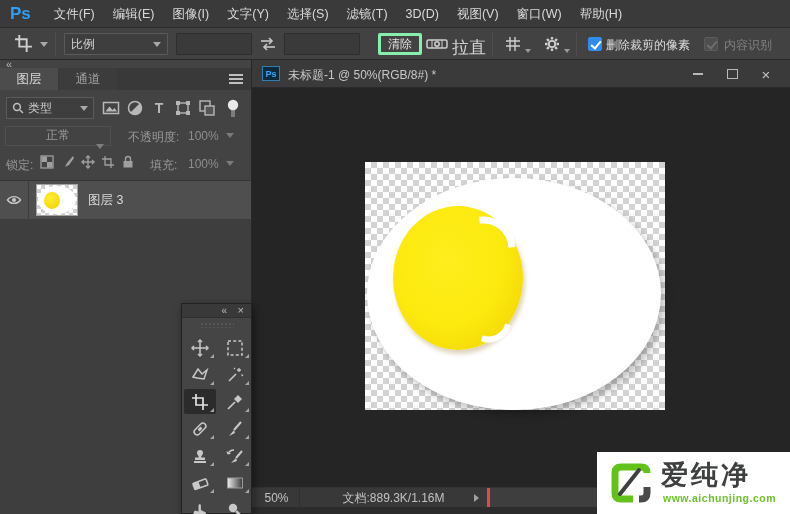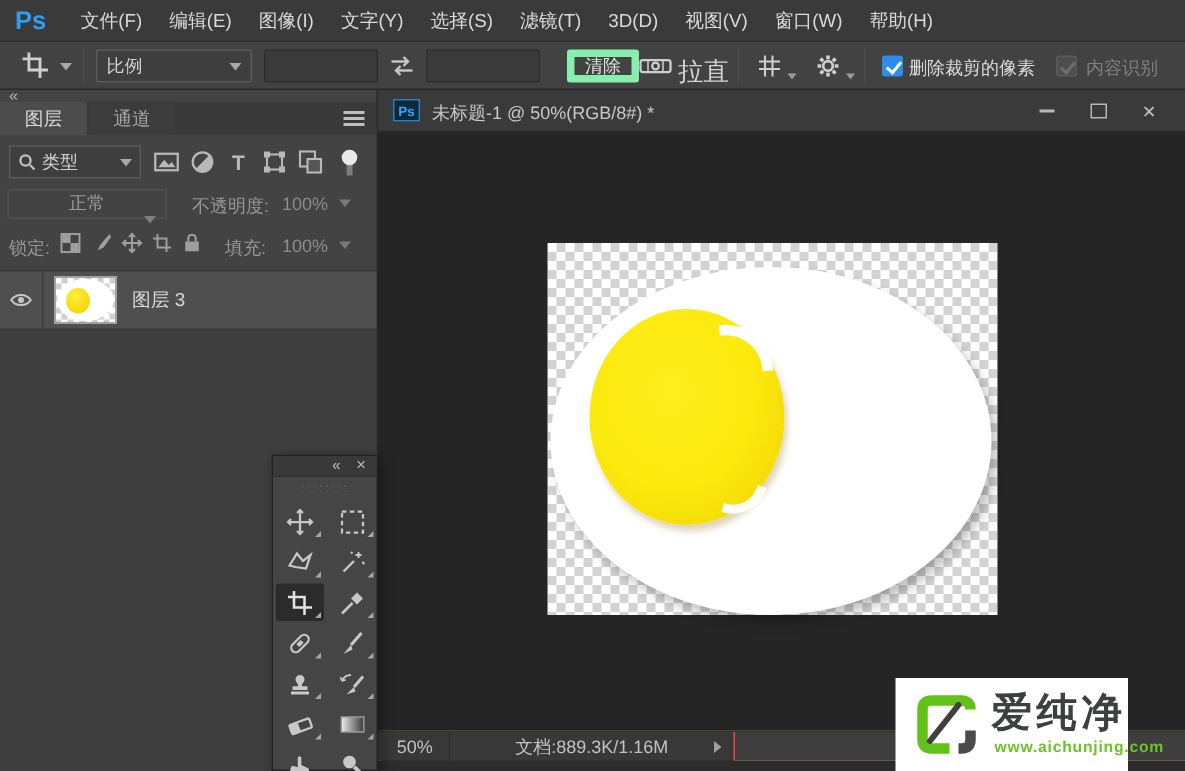--- a/index.html
+++ b/index.html
@@ -1,19 +1,19 @@
 <!DOCTYPE html>
 <html><head>
 <meta charset="utf-8">
 <style>
   * { margin:0; padding:0; box-sizing:border-box; }
   html,body { background:#1a1a1a; }
   .screen {
     position:relative; width:790px; height:514px; overflow:hidden;
-    background:#fde047; font-family:"Liberation Sans", sans-serif;
+    background:#404040; font-family:"Liberation Sans", sans-serif;
     -webkit-font-smoothing:antialiased; user-select:none;
   }
   
   .menubar { position:absolute; left:0; top:0; width:790px; height:28px;
     background:#3a3a3a; border-bottom:1px solid #2c2c2c; display:flex; align-items:center; }
   .ps-logo { font-weight:bold; font-size:17px; color:#2f9ef4; margin:0 14px 0 10px; letter-spacing:0; }
   .menu-item { font-size:12.5px; color:#dadada; padding:0 9px; line-height:28px; cursor:default; }
   
   .optionsbar { position:absolute; left:0; top:28px; width:790px; height:32px;
     background:#424242; border-bottom:1px solid #282828; }
@@ -24,21 +24,21 @@
   .opt-preset-chev { left:40px; top:14px; }
   .select-box { height:22px; top:5px; background:#3e3e3e; border:1px solid #5a5a5a; border-radius:1px;
     display:flex; align-items:center; font-size:12px; color:#d2d2d2; padding:0 6px; }
   .ratio-select { left:64px; width:104px; }
   .ratio-select .chev-down { margin-left:auto; }
   .field { height:22px; top:5px; background:#3a3a3a; border:1px solid #2e2e2e; border-radius:1px; }
   .w-field { left:176px; width:76px; }
   .h-field { left:284px; width:76px; }
   .swap-icon { left:259px; top:8px; }
   .clear-btn { left:378px; top:5px; height:22px; padding:0 7px; background:transparent;
-    border:5px solid #86efac; border-radius:2px; color:#e0e0e0; font-size:12px; display:flex; align-items:center; }
+    border:3px solid #86efac; border-radius:2px; color:#e0e0e0; font-size:12px; display:flex; align-items:center; }
   .level-icon { left:426px; top:9px; }
   .straighten-label { left:452px; top:8px; font-size:17px; color:#d2d2d2; }
   .opt-grid-btn { left:503px; top:6px; }
   .opt-gear-btn { left:542px; top:6px; }
   .tiny-chev { position:absolute; width:0; height:0; border-left:3px solid transparent; border-right:3px solid transparent; border-top:4px solid #9a9a9a; }
   .checkbox { width:14px; height:14px; border-radius:2px; position:absolute; top:9px; }
   .cb-checked { background:#2f8ceb; border:1px solid #2f8ceb; }
   .cb-checked::after { content:""; position:absolute; left:4px; top:1px; width:4px; height:8px;
     border:solid #fff; border-width:0 2px 2px 0; transform:rotate(40deg); }
   .cb-disabled { background:#4e4e4e; border:1px solid #5c5c5c; }
@@ -105,40 +105,40 @@
     box-shadow:2px 4px 4px rgba(140,100,10,0.28); }
   .yolk-hl-top { position:absolute; top:6%; right:7%; width:52%; height:52%; border-radius:50%;
     border:7px solid transparent; border-top-color:#fff; transform:rotate(40deg); }
   .yolk-hl-bottom { position:absolute; bottom:5%; right:9%; width:38%; height:38%; border-radius:50%;
     border:6px solid transparent; border-bottom-color:#fff; transform:rotate(-28deg); }
   .statusbar { position:absolute; left:0; bottom:7px; width:100%; height:20px; background:#3e3e3e;
     border-top:1px solid #313131; font-size:12px; color:#c2c2c2; }
   .zoom-field { position:absolute; left:2px; top:0; width:46px; height:20px; line-height:20px;
     text-align:center; background:#383838; border-right:1px solid #2f2f2f; }
   .doc-field { position:absolute; left:48px; top:0; width:190px; height:20px; line-height:20px;
-    background:#383838; border-right:1px solid #ef4444; text-align:center; }
+    background:#383838; border-right:3px solid #ef4444; text-align:center; }
   .chev-right { position:absolute; right:8px; top:6px; width:0; height:0;
     border-top:4px solid transparent; border-bottom:4px solid transparent; border-left:5px solid #a0a0a0; }
   .bottom-strip { position:absolute; left:0; bottom:0; width:100%; height:7px; background:#2c2c2c; }
   
   .toolbar { position:absolute; left:181px; top:303px; width:71px; height:211px;
     background:#454545; border:1px solid #222; box-shadow:2px 3px 8px rgba(0,0,0,0.45); z-index:5; }
   .tb-header { position:absolute; left:0; top:0; width:100%; height:14px; background:#393939;
     border-bottom:1px solid #303030; }
   .tb-collapse { position:absolute; right:24px; top:0; font-size:10px; color:#bdbdbd; line-height:13px; }
   .tb-close { position:absolute; right:7px; top:0; font-size:11px; color:#bdbdbd; line-height:13px; }
   .tb-grip { position:absolute; left:18px; top:18px; width:34px; height:6px;
     background:radial-gradient(circle, #555 1px, transparent 1px) 0 0 / 4px 4px; }
   .tool { position:absolute; width:32px; height:25px; display:flex; align-items:center; justify-content:center; }
   .tool::after { content:""; position:absolute; right:2px; bottom:2px; width:0; height:0;
     border-left:4px solid transparent; border-bottom:4px solid #a6a6a6; }
   .tool.selected { background:#2b2b2b; border-radius:2px; }
   .tool svg { display:block; }
   
-  .watermark { position:absolute; left:597px; top:452px; width:155px; height:62px; background:#ffffff; z-index:9; }
+  .watermark { position:absolute; left:597px; top:452px; width:193px; height:62px; background:#ffffff; z-index:9; }
   .wm-logo { position:absolute; left:9px; top:6px; }
   .wm-title { position:absolute; left:64px; top:5px; font-size:27px; font-weight:bold; color:#3e4040; letter-spacing:3px; }
   .wm-url { position:absolute; left:66px; top:40px; font-size:10.5px; font-weight:bold; color:#6cc32a; letter-spacing:0.5px; }
   svg { overflow:visible; }
 </style>
 </head>
 <body>
 
 <div class="screen">
 

